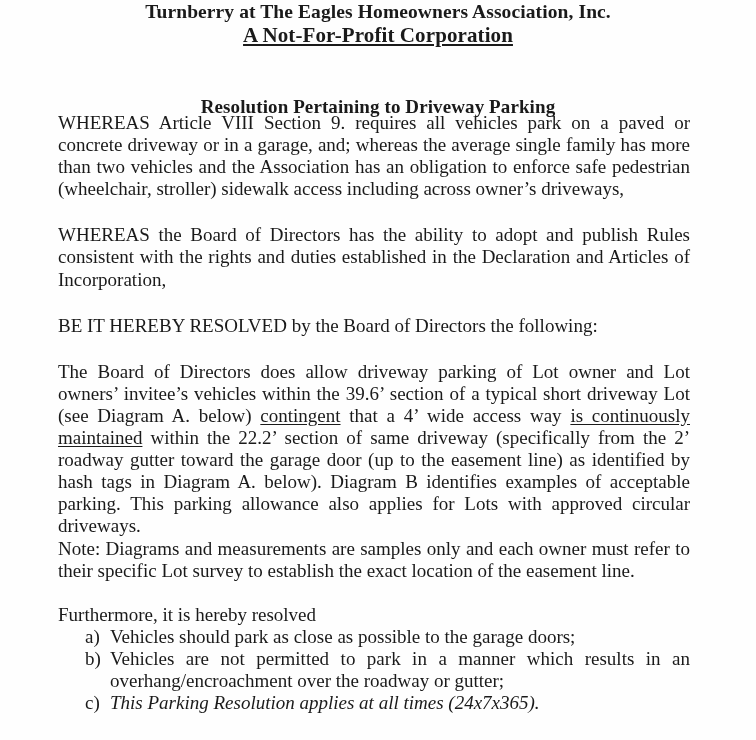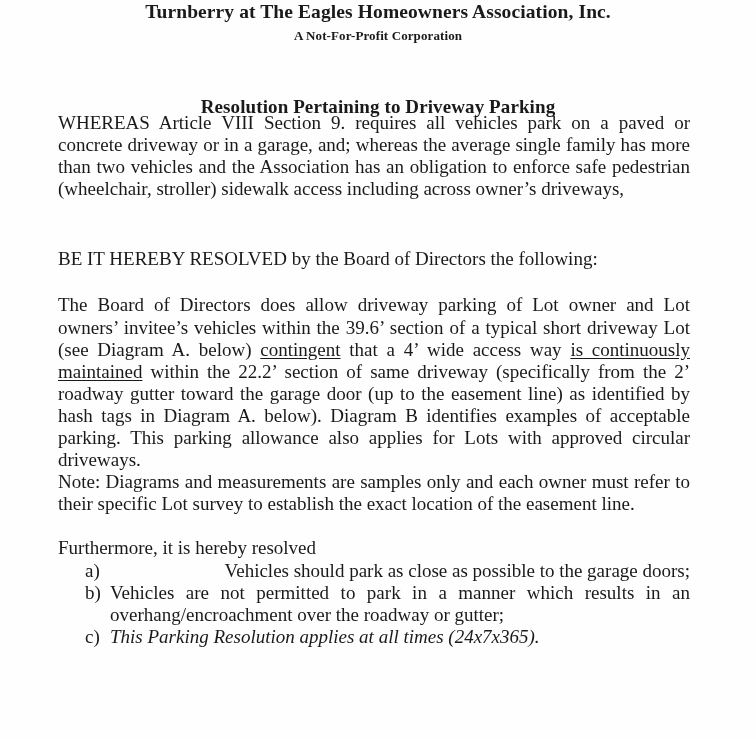--- a/index.html
+++ b/index.html
@@ -31,21 +31,21 @@
     font-weight: bold;
     font-size: 19.5px;
     line-height: 23.5px;
     letter-spacing: 0.1px;
   }
   .doc-title .tline {
     display: block;
     white-space: nowrap;
   }
   .doc-title .tline.l1 { font-size: 19.5px; }
-  .doc-title .tline.l2 { font-size: 13px; }
+  .doc-title .tline.l2 { font-size: 21px; text-decoration: underline; }
   .doc-title .tline.l3 { font-size: 19px; margin-top: 48px; }
 
   
   .body-col {
     position: absolute;
     left: 58px;
     top: 0;
     width: 632px;
   }
   p.para {
@@ -90,39 +90,40 @@
     width: 26px;
     text-align: left;
     font-size: 19px;
     line-height: 22.1px;
   }
   ol.alpha-list > li .item-text {
     display: block;
   }
   
   ol.alpha-list > li:last-child .item-text { text-align: left; font-style: italic; }
-  ol.alpha-list > li:first-child .item-text { text-align: right; }
+  ol.alpha-list > li:first-child .item-text { text-align: left; }
 </style>
 </head>
 <body>
 
 <div class="page">
 
   <div class="doc-title">
     <span class="tline l1">Turnberry at The Eagles Homeowners Association, Inc.</span>
     <span class="tline l2">A Not-For-Profit Corporation</span>
     <span class="tline l3">Resolution Pertaining to Driveway Parking</span>
   </div>
 
   <div class="body-col" style="top:112px;">
 
     <p class="para"><span class="lead">WHEREAS</span><span> Article VIII Section 9. requires all vehicles park on a paved or concrete driveway or in a garage, and; whereas the average single family has more than two vehicles and the Association has an obligation to enforce safe pedestrian (wheelchair, stroller) sidewalk access including across owner’s driveways,</span></p>
 
     <div class="gap-lg"></div>
 
+    <p class="para"><span class="lead">WHEREAS</span><span> the Board of Directors has the ability to adopt and publish Rules consistent with the rights and duties established in the Declaration and Articles of Incorporation,</span></p>
 
     <div class="gap-lg"></div>
 
     <p class="para nojustify"><span class="lead">BE IT HEREBY RESOLVED</span><span> by the Board of Directors the following:</span></p>
 
     <div class="gap-lg"></div>
 
     <p class="para"><span>The Board of Directors does allow driveway parking of Lot owner and Lot owners’ invitee’s vehicles within the 39.6’ section of a typical short driveway Lot (see Diagram A. below) </span><span class="u">contingent</span><span> that a 4’ wide access way </span><span class="u">is continuously maintained</span><span> within the 22.2’ section of same driveway (specifically from the 2’ roadway gutter toward the garage door (up to the easement line) as identified by hash tags in Diagram A. below).   Diagram B identifies examples of acceptable parking.  This parking allowance also applies for Lots with approved circular driveways.</span></p>
 
     <p class="para">Note: Diagrams and measurements are samples only and each owner must refer to their specific Lot survey to establish the exact location of the easement line.</p>

